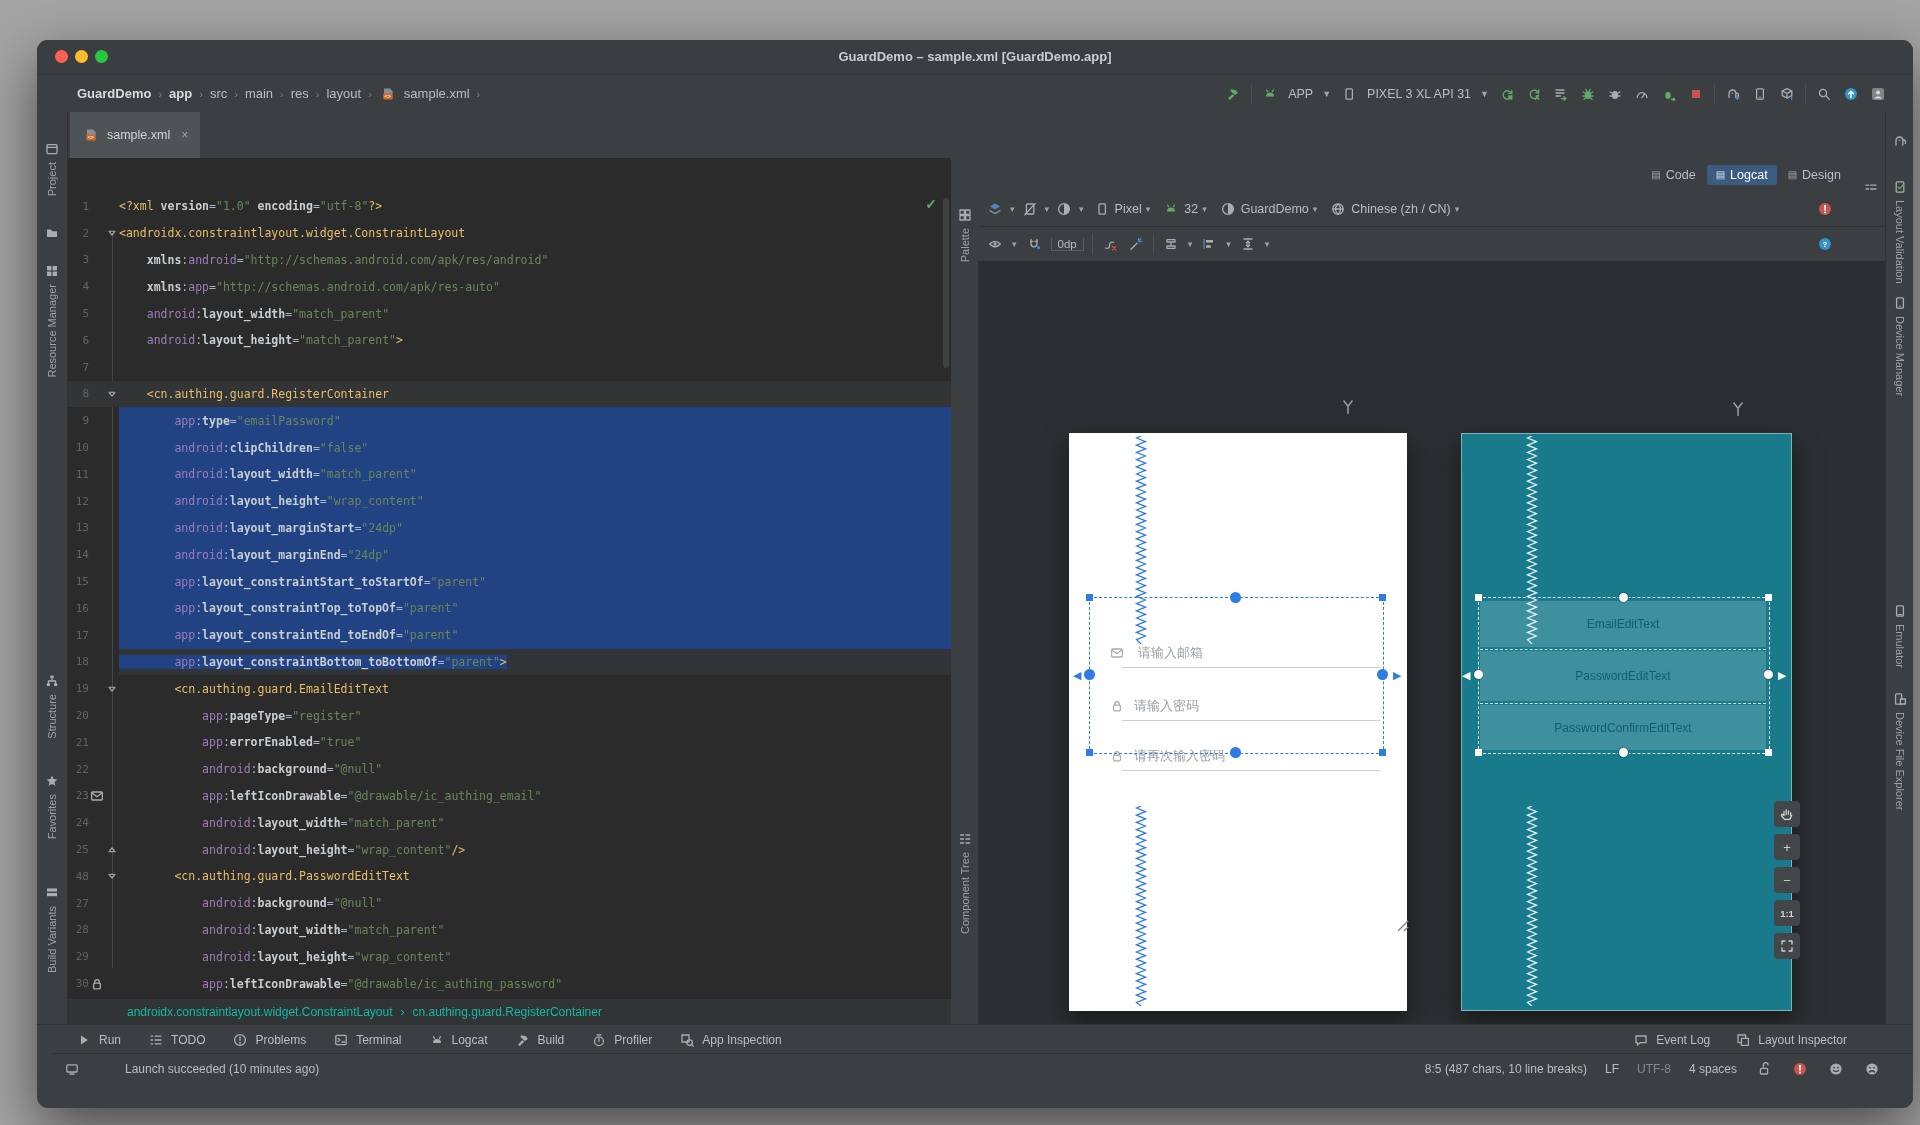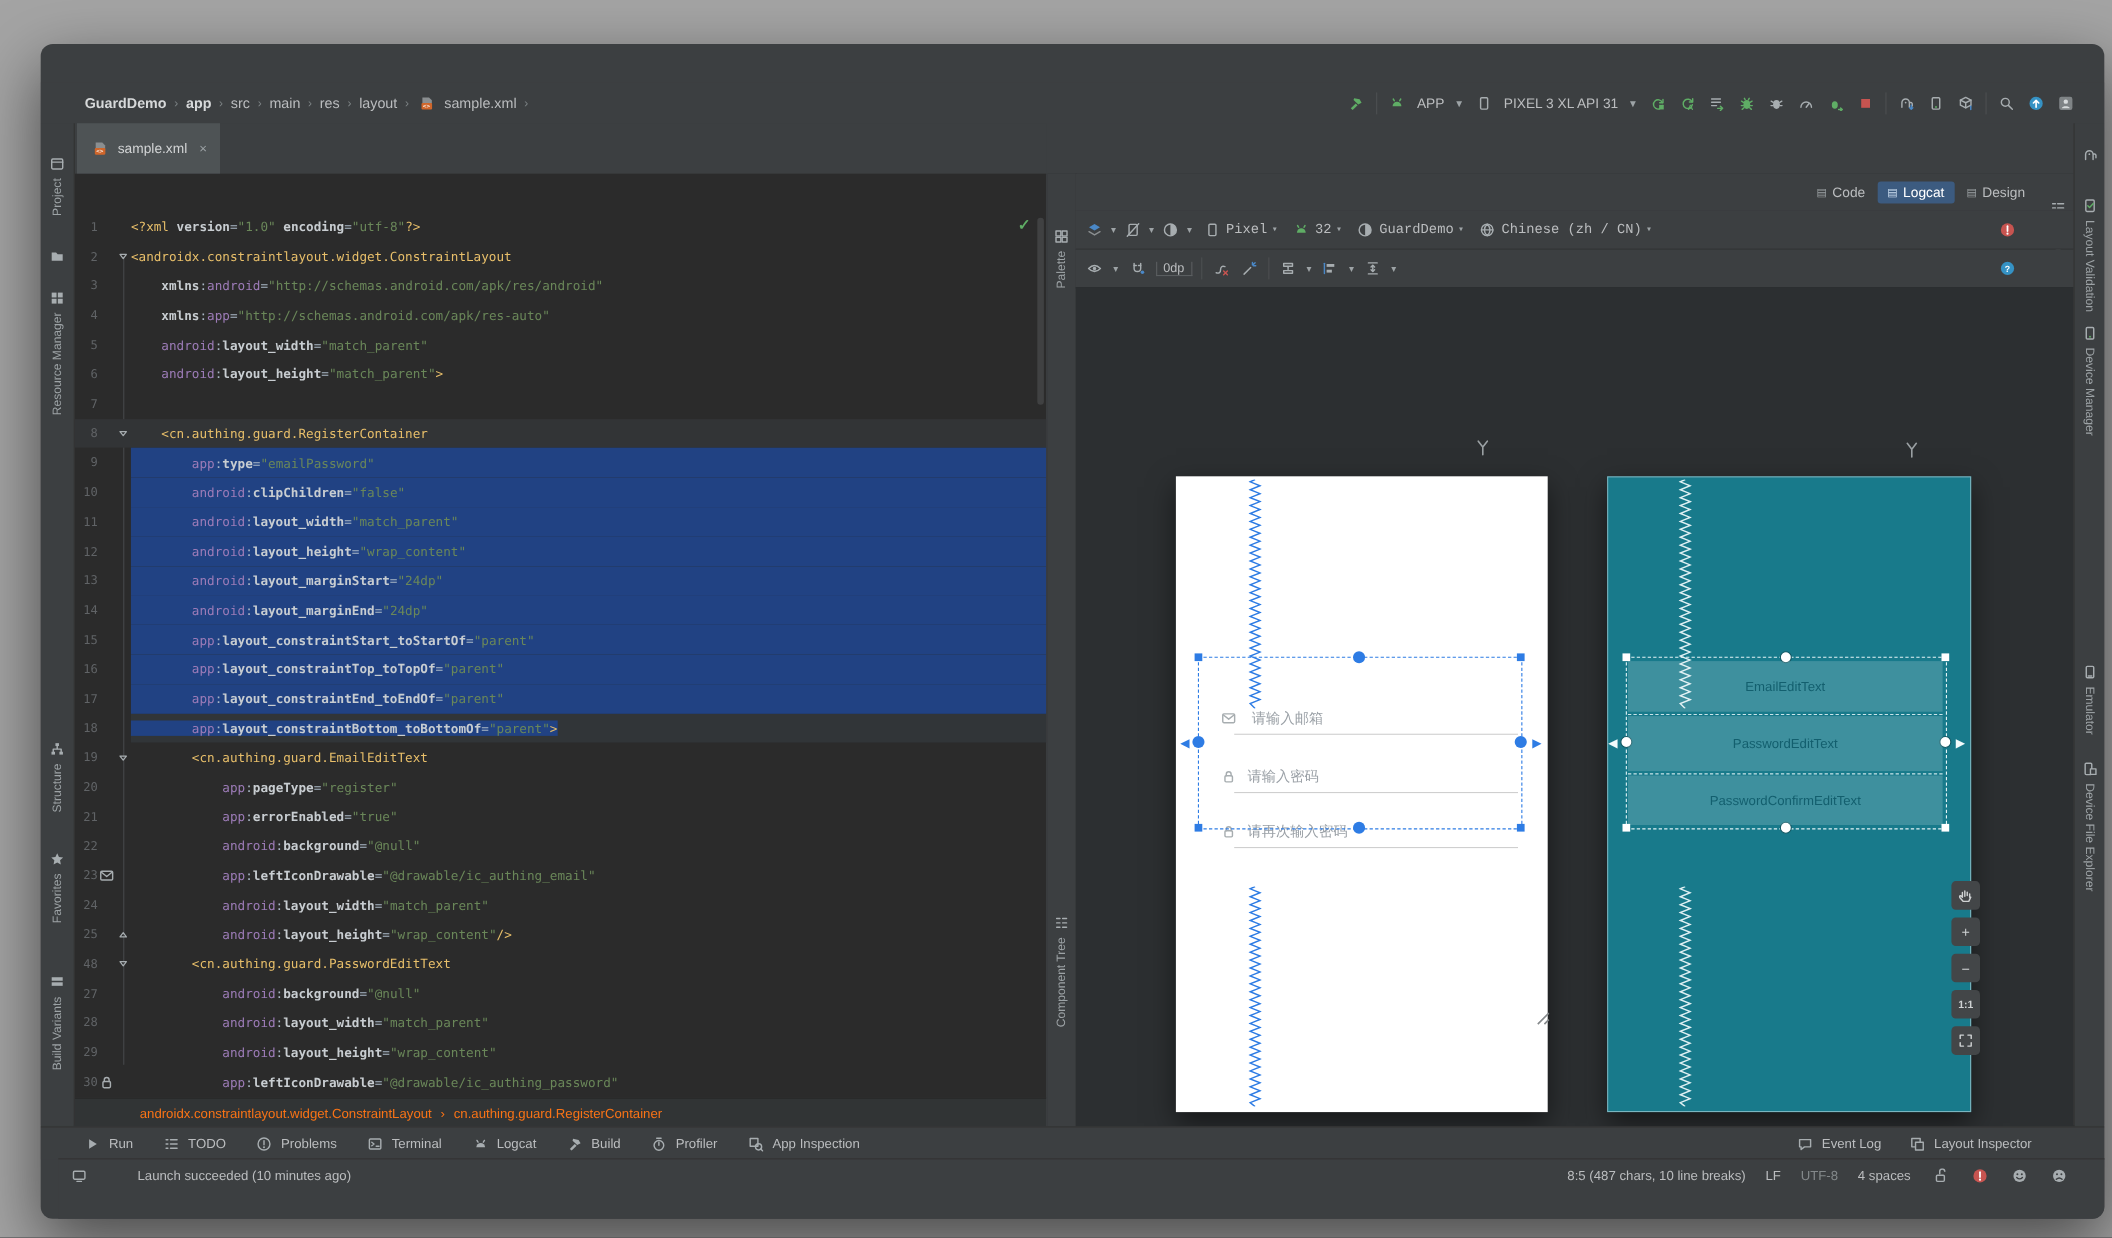--- a/index.html
+++ b/index.html
@@ -46,35 +46,35 @@
   .cl.caret{background:#323436;}
   .cl .code.self{background:#214283;}
   .cl .code.ctline{background:#313538;}
   .cl .code .selt{background:#214283;}
   .tk-t{color:#e8bf6a;text-align:right;} .tk-n{color:#9d7cb8;} .tk-a{color:#c8cdd1;font-weight:bold;} .tk-p{color:#a9b7c6;} .tk-s{color:#6a8759;} .tk-w{color:#a9b7c6;}
   .foldline{position:absolute;left:45px;top:75px;bottom:30px;width:1px;background:#45474a;}
   .echeck{position:absolute;right:14px;top:38px;color:#5fad65;font-size:14px;font-weight:bold;}
   .scrollthumb{position:absolute;right:2px;top:40px;width:6px;height:170px;background:rgba(128,132,134,.25);border-radius:3px;}
   
   .xmlcrumb{position:absolute;left:30px;top:958px;width:884px;height:26px;background:#313435;border-top:1px solid #2a2a2a;
-            display:flex;align-items:center;gap:8px;padding-left:60px;box-sizing:border-box;font-size:12px;color:#f97316;}
+            display:flex;align-items:center;gap:8px;padding-left:60px;box-sizing:border-box;font-size:12px;color:#14b8a6;}
   
   .design{position:absolute;left:915px;top:118px;width:934px;height:866px;background:#2c2f31;}
   .dstripe{position:absolute;left:0;top:0;bottom:0;width:26px;background:#3c3f41;border-right:1px solid #323232;}
   .dheader{position:absolute;left:26px;top:0;right:0;height:33px;background:#3c3f41;display:flex;align-items:center;justify-content:flex-end;padding-right:36px;}
   .modetabs{display:flex;align-items:center;gap:2px;}
   .mtab{display:flex;align-items:center;gap:5px;padding:3px 9px;border-radius:3px;font-size:12.5px;color:#bbbdbf;}
   .mtab.active{background:#3c5b80;color:#fff;}
   .mtab .mi{font-size:10px;color:#9da3a6;}
   .mtab.active .mi{color:#cfe0f2;}
   .dtool1{position:absolute;left:26px;top:33px;right:0;height:35px;background:#3c3f41;border-bottom:1px solid #303334;
           display:flex;align-items:center;gap:6px;padding-left:8px;font-size:12.5px;color:#bbbdbf;}
   .dtool2{position:absolute;left:26px;top:69px;right:0;height:34px;background:#3c3f41;border-bottom:1px solid #262829;
           display:flex;align-items:center;gap:8px;padding-left:8px;font-size:12px;color:#bbbdbf;}
-  .dgroup{display:flex;align-items:center;gap:4px;padding:0 3px;font-family:Liberation Mono, monospace;}
+  .dgroup{display:flex;align-items:center;gap:4px;padding:0 3px;}
   .zerodp{border:1px solid #5a5e60;border-top:none;padding:0 6px;font-size:11.5px;color:#bbbdbf;}
   .canvas{position:absolute;left:26px;top:103px;right:0;bottom:0;background:#2c2f31;}
   .phone{position:absolute;top:172px;height:578px;}
   .phone.white{left:91px;width:338px;background:#fff;box-shadow:0 10px 24px rgba(0,0,0,.5);}
   .phone.bp{left:483px;width:331px;background:#187a8b;border:1px solid rgba(220,240,243,.5);box-sizing:border-box;box-shadow:0 10px 24px rgba(0,0,0,.5);}
   .field{position:absolute;display:flex;align-items:center;gap:8px;color:#9aa0a6;font-size:13px;}
   .fline{position:absolute;height:1px;background:#cfcfcf;}
   .selrect{position:absolute;border:1.6px dashed #2e7ce4;}
   .selrect.w{border-color:rgba(238,250,252,.95);}
   .hnd{position:absolute;background:#2e7ce4;}
@@ -104,20 +104,26 @@
   .sbleft{position:absolute;left:10px;top:6px;display:flex;align-items:center;gap:44px;}
   .sbright{position:absolute;right:48px;top:6px;display:flex;align-items:center;gap:18px;}
   .dimtxt{color:#83888a;}
   .zig{position:absolute;}
 </style>
 </head>
 <body>
 
 <div class="window">
 
+  <div class="titlebar">
+    <div class="light" style="left:18px;background:#ff5f57"></div>
+    <div class="light" style="left:38px;background:#febc2e"></div>
+    <div class="light" style="left:58px;background:#28c840"></div>
+    <div class="title">GuardDemo – sample.xml [GuardDemo.app]</div>
+  </div>
 
   <div class="toolbar">
     <div class="crumbs" id="crumbs">
         <span class="b">GuardDemo</span>
         <span class="sep">›</span>
         <span class="b">app</span>
         <span class="sep">›</span>
         <span>src</span>
         <span class="sep">›</span>
         <span>main</span>

